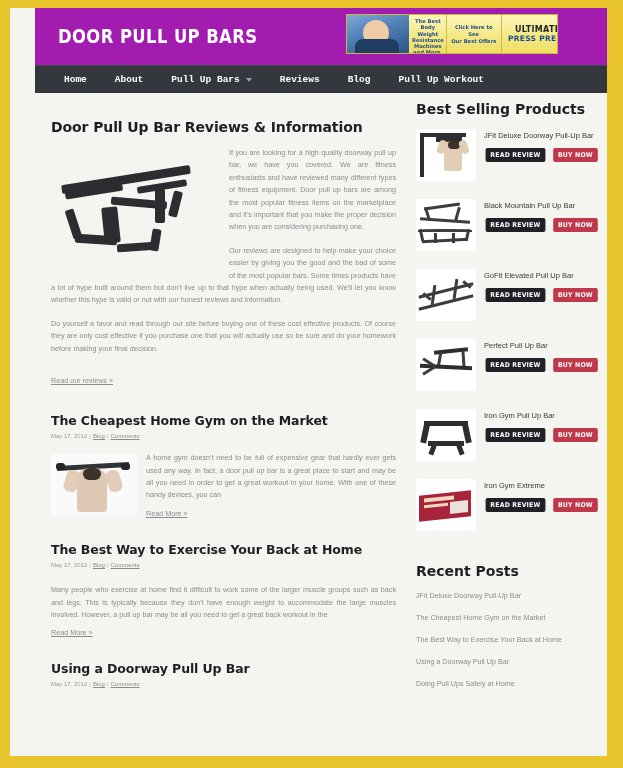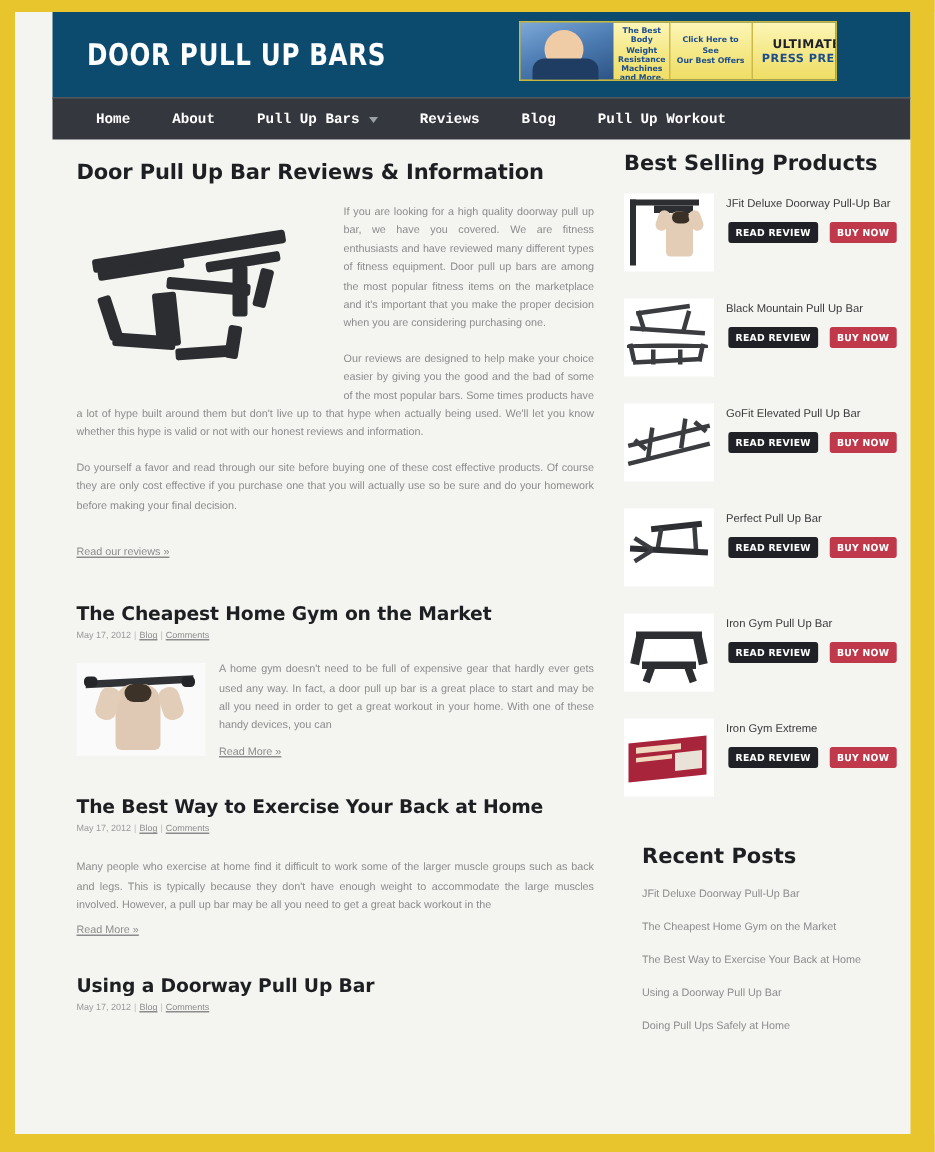--- a/index.html
+++ b/index.html
@@ -20,21 +20,21 @@
     position:absolute; left:10px; top:8px;
     width:597px; height:748px;
     background:#f4f5f1;
     overflow:hidden;
   }
 
   
   .header {
     position:absolute; left:25px; top:0;
     width:572px; height:57px;
-    background:#0c4a6e;
+    background:#a21caf;
   }
   .site-title {
     position:absolute; left:23px; top:16px;
     color:#ffffff;
     font-size:20px;
     font-weight:bold;
     letter-spacing:0.5px;
     font-family:"DejaVu Sans", sans-serif;
     transform:scaleX(0.82);
     transform-origin:left center;
@@ -126,21 +126,21 @@
     border-right:3px solid transparent;
     border-top:4px solid #9aa0a7;
   }
 
   
   .content {
     position:absolute; left:25px; top:85px;
     width:572px; height:663px;
   }
   .main-col {
-    position:absolute; left:16px; top:0;
+    position:absolute; left:16px; top:12px;
     width:345px;
   }
   .side-col {
     position:absolute; left:381px; top:8px;
     width:185px;
   }
 
   
   .page-title {
     font-size:14px; font-weight:bold; color:#1d1f22;
@@ -215,21 +215,21 @@
     padding:3px 5px 3px 5px;
     border-radius:2px;
     letter-spacing:0.2px;
     font-family:"DejaVu Sans", sans-serif;
     transform:scaleX(0.95);
     white-space:nowrap;
   }
   .btn-review { background:#1f2126; }
   .btn-buy    { background:#c0394b; }
 
-  .recent-wrap { margin-top:26px;margin-left:12px; }
+  .recent-wrap { margin-top:26px; }
   .recent-list { list-style:none; margin-top:12px; }
   .recent-list li {
     font-size:7.2px; color:#8c8c8c;
     margin-bottom:13px;
     font-family:"Liberation Sans", sans-serif;
   }
 
   
   .ill { position:absolute; background:#2e3034; }
   .ill-thin { position:absolute; background:#3a3c40; }

